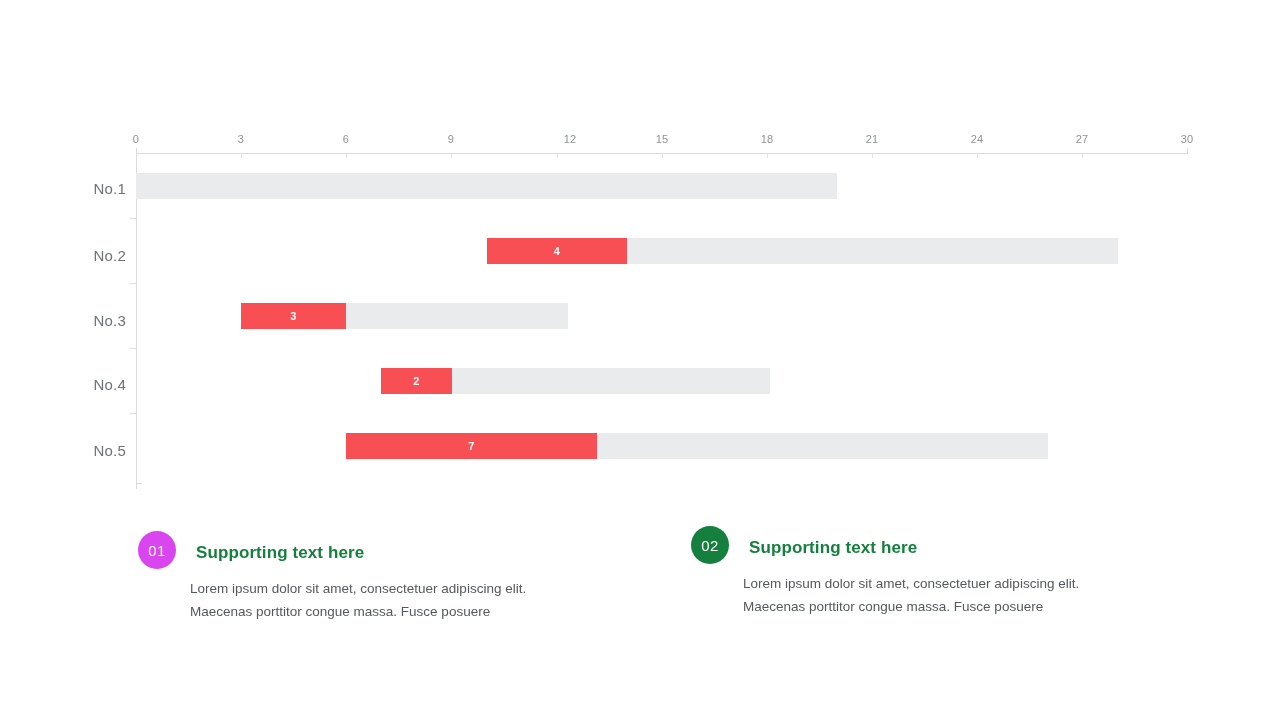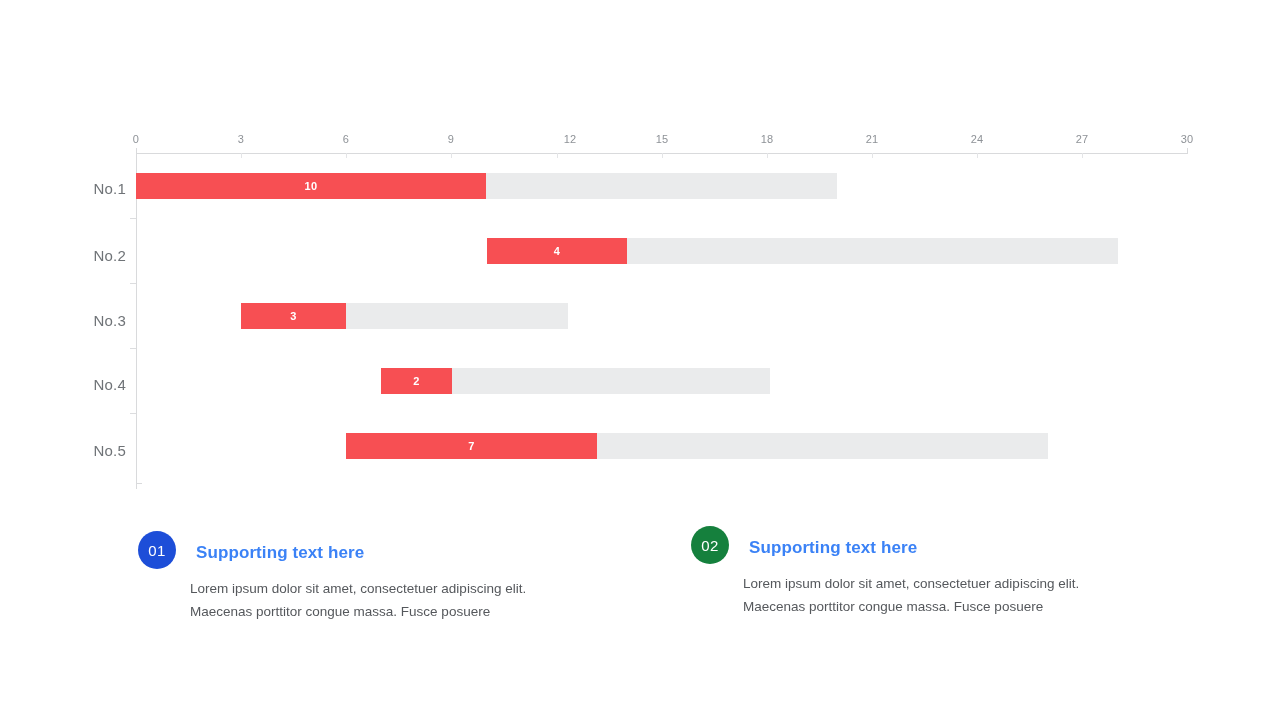--- a/index.html
+++ b/index.html
@@ -64,25 +64,25 @@
   }
 
   
   .note { position:absolute; }
   .note-badge {
     position:absolute; left:0; top:0;
     width:38px; height:38px; border-radius:50%;
     display:flex; align-items:center; justify-content:center;
     font-size:15px; color:#ffffff; letter-spacing:0.5px;
   }
-  .note-badge.red  { background:#1d4ed8; }
+  .note-badge.red  { background:#d946ef; }
   .note-badge.gray { background:#15803d; }
   .note-title {
     position:absolute; left:58px; top:12px;
-    font-size:17px; font-weight:bold; color:#3b82f6;
+    font-size:17px; font-weight:bold; color:#15803d;
     white-space:nowrap; letter-spacing:0.1px;
   }
   .note-body {
     position:absolute; left:52px; top:46px;
     width:430px;
     font-size:13.5px; color:#55585c;
     line-height:1.72;
   }
   .note-body-line { white-space:nowrap; }
 </style>
@@ -128,23 +128,20 @@
     <div class="row-tick" style="top:348px"></div>
     <div class="row-tick" style="top:413px"></div>
 
     <div class="ycat" style="top:180px">No.1</div>
     <div class="ycat" style="top:247px">No.2</div>
     <div class="ycat" style="top:312px">No.3</div>
     <div class="ycat" style="top:376px">No.4</div>
     <div class="ycat" style="top:442px">No.5</div>
 
     <div class="bar-track" style="left:136px; top:173px; width:701px;"></div>
-    <div class="bar-fill" style="left:136px; top:173px; width:350px;">
-      <span class="bar-value">10</span>
-    </div>
 
     <div class="bar-track" style="left:487px; top:238px; width:631px;"></div>
     <div class="bar-fill" style="left:487px; top:238px; width:140px;">
       <span class="bar-value">4</span>
     </div>
 
     <div class="bar-track" style="left:241px; top:303px; width:327px;"></div>
     <div class="bar-fill" style="left:241px; top:303px; width:105px;">
       <span class="bar-value">3</span>
     </div>

